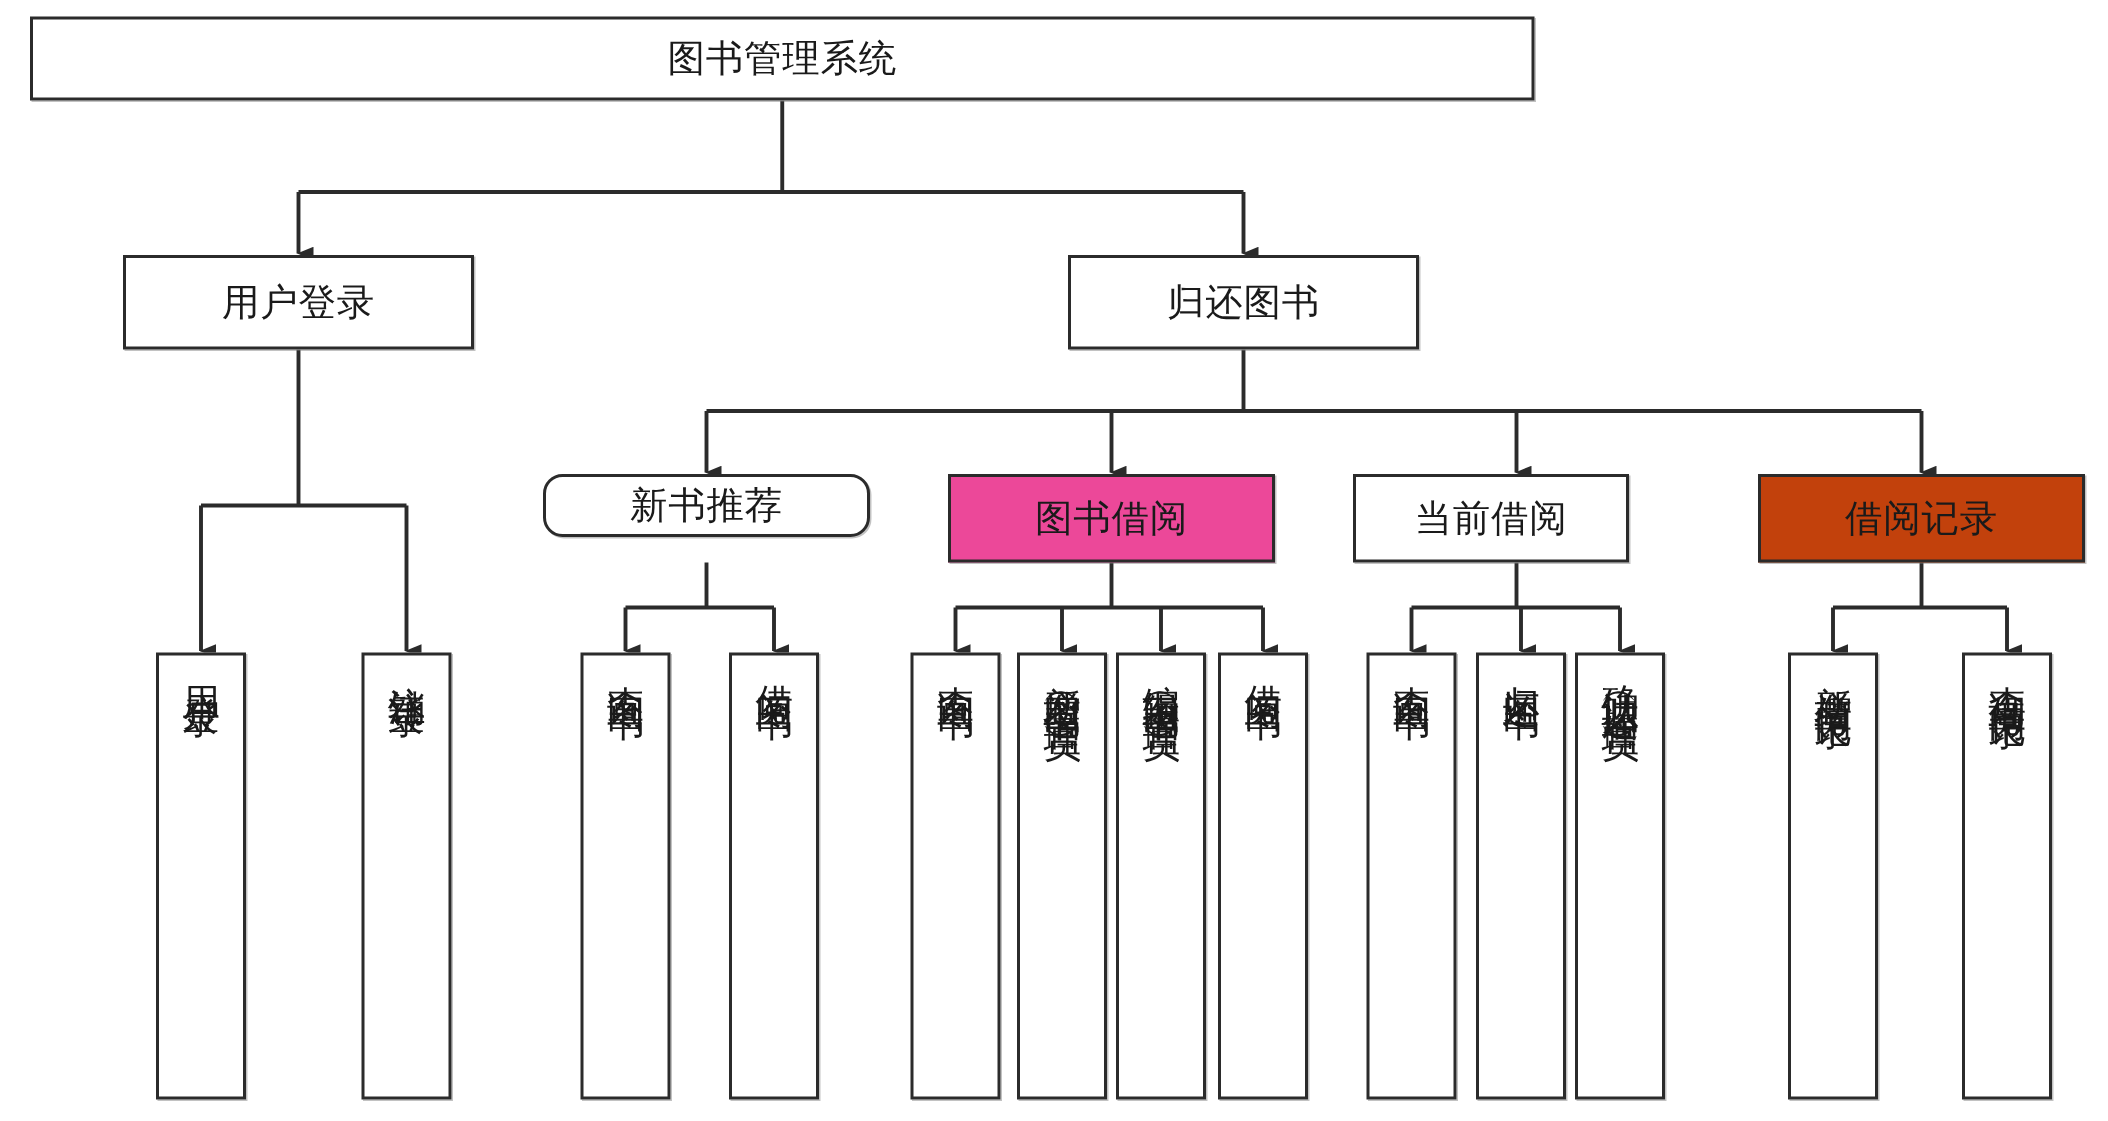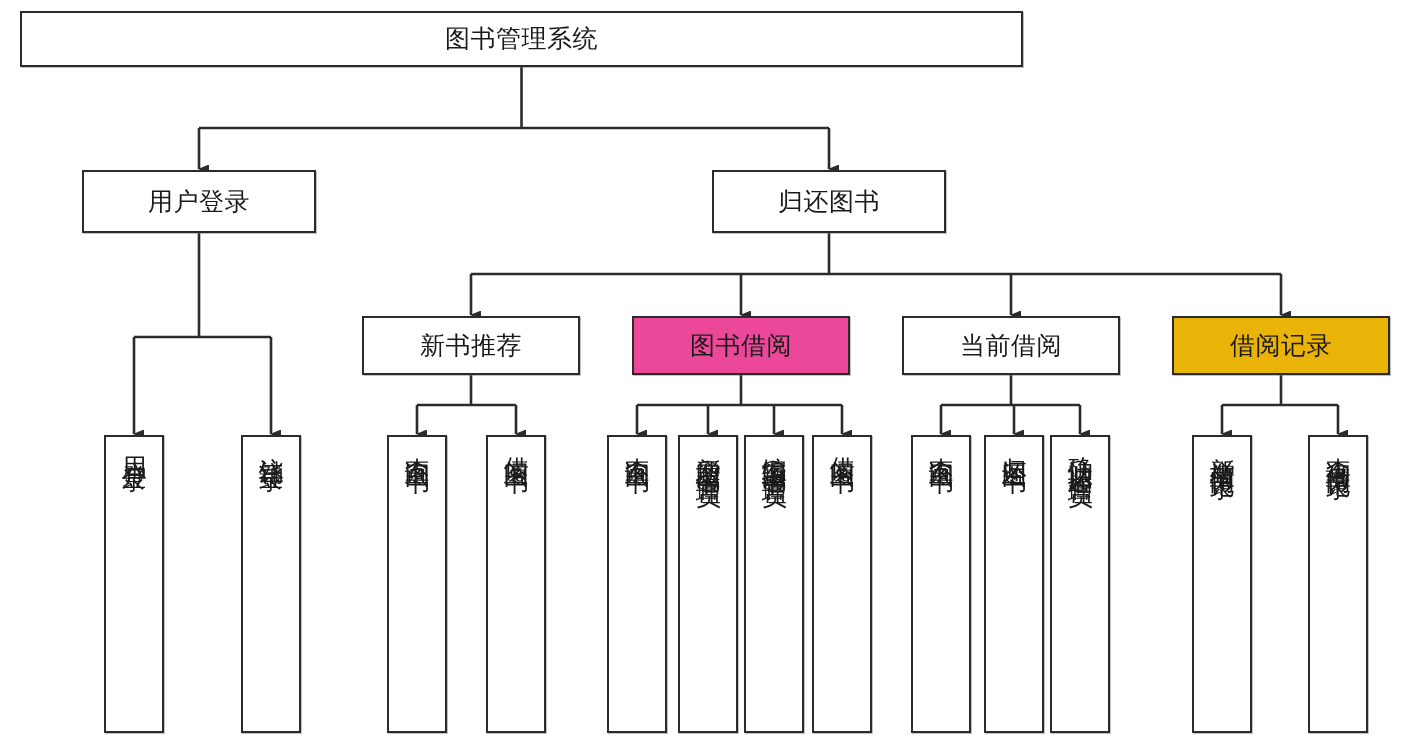--- a/index.html
+++ b/index.html
@@ -121,30 +121,30 @@
   <div id="node-layer">
       <div class="node horizontal" style="left: 20px; top: 11px; width: 1003px; height: 56px; border-color: rgb(43, 43, 43); background: rgb(255, 255, 255);">
         <span class="label" style="color: rgb(26, 26, 26);">图书管理系统</span>
       </div>
       <div class="node horizontal" style="left: 82px; top: 170px; width: 234px; height: 63px; border-color: rgb(43, 43, 43); background: rgb(255, 255, 255);">
         <span class="label" style="color: rgb(26, 26, 26);">用户登录</span>
       </div>
       <div class="node horizontal" style="left: 712px; top: 170px; width: 234px; height: 63px; border-color: rgb(43, 43, 43); background: rgb(255, 255, 255);">
         <span class="label" style="color: rgb(26, 26, 26);">归还图书</span>
       </div>
-      <div class="node horizontal" style="left: 362px; top: 316px; width: 218px; height: 59px; border-color: rgb(43, 43, 43); background: rgb(255, 255, 255);">
+      <div class="node horizontal" style="left: 362px; top: 316px; width: 218px; height: 42px; border-color: rgb(43, 43, 43); background: rgb(255, 255, 255); border-radius: 13px;">
         <span class="label" style="color: rgb(26, 26, 26);">新书推荐</span>
       </div>
       <div class="node horizontal" style="left: 632px; top: 316px; width: 218px; height: 59px; border-color: rgb(43, 43, 43); background: #ec4899;">
         <span class="label" style="color: rgb(26, 26, 26);">图书借阅</span>
       </div>
-      <div class="node horizontal" style="left: 902px; top: 316px; width: 218px; height: 59px; border-color: rgb(43, 43, 43); background: rgb(255, 255, 255);">
+      <div class="node horizontal" style="left: 902px; top: 316px; width: 184px; height: 59px; border-color: rgb(43, 43, 43); background: rgb(255, 255, 255);">
         <span class="label" style="color: rgb(26, 26, 26);">当前借阅</span>
       </div>
-      <div class="node horizontal" style="left: 1172px; top: 316px; width: 218px; height: 59px; border-color: rgb(43, 43, 43); background: #eab308;">
+      <div class="node horizontal" style="left: 1172px; top: 316px; width: 218px; height: 59px; border-color: rgb(43, 43, 43); background: #c2410c;">
         <span class="label" style="color: rgb(26, 26, 26);">借阅记录</span>
       </div>
       <div class="node vertical" style="left: 104px; top: 435px; width: 60px; height: 298px; border-color: rgb(43, 43, 43); background: rgb(255, 255, 255);">
         <span class="label" style="color: rgb(26, 26, 26);">用户登录</span>
       </div>
       <div class="node vertical" style="left: 241px; top: 435px; width: 60px; height: 298px; border-color: rgb(43, 43, 43); background: rgb(255, 255, 255);">
         <span class="label" style="color: rgb(26, 26, 26);">注销登录</span>
       </div>
       <div class="node vertical" style="left: 387px; top: 435px; width: 60px; height: 298px; border-color: rgb(43, 43, 43); background: rgb(255, 255, 255);">
         <span class="label" style="color: rgb(26, 26, 26);">查询图书</span>

